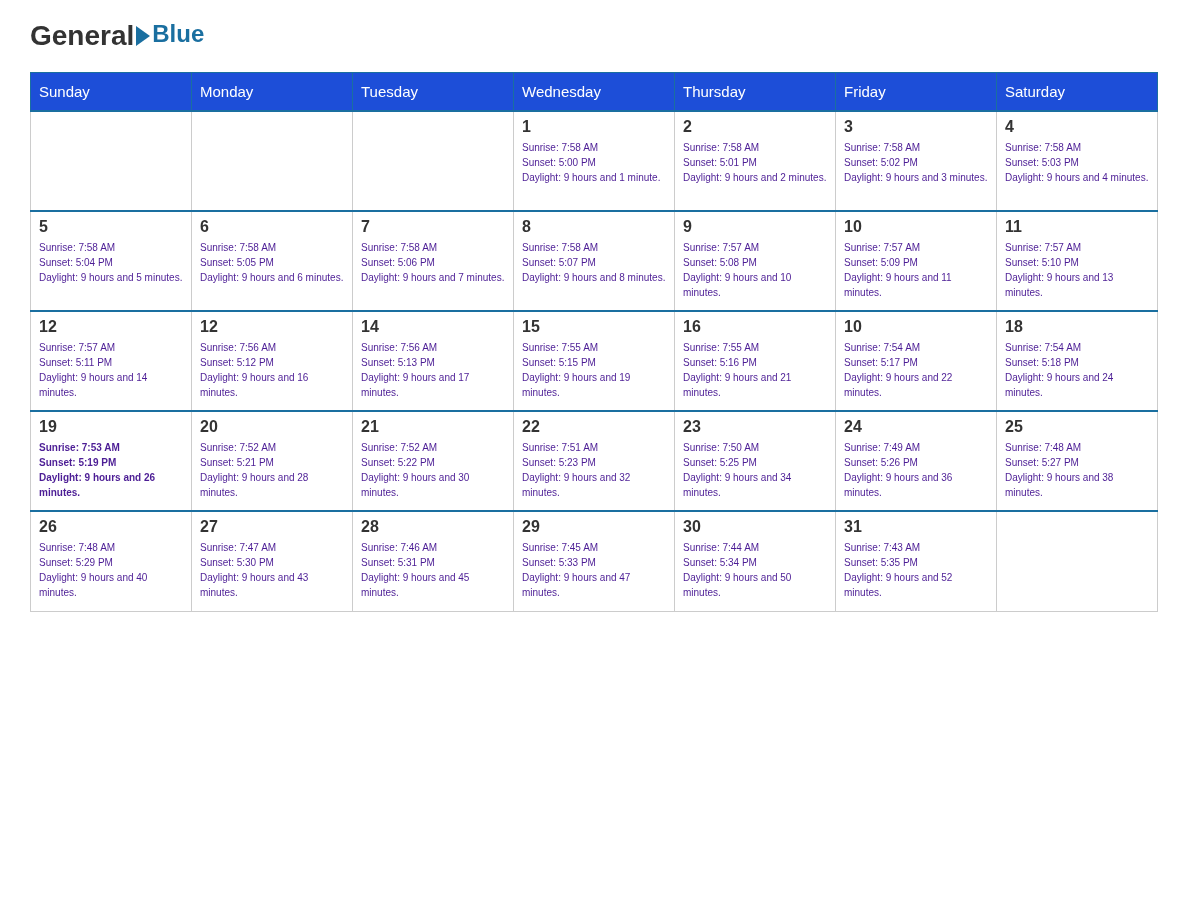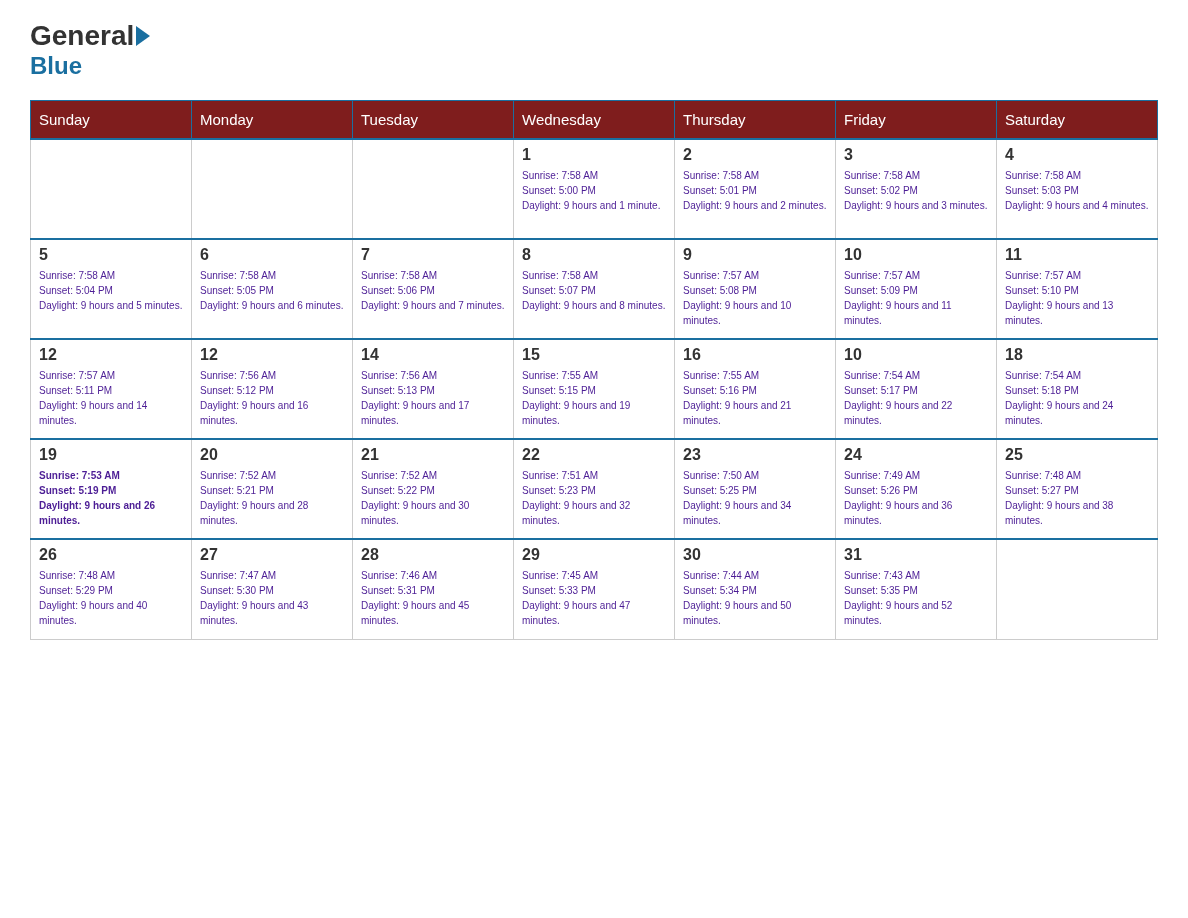--- a/index.html
+++ b/index.html
@@ -12,21 +12,21 @@
       padding: 20px 30px;
     }
     .header {
       display: flex;
       justify-content: space-between;
       align-items: flex-start;
       margin-bottom: 20px;
     }
     .logo {
       display: flex;
-      flex-direction: column;
+      flex-direction: row;
       align-items: flex-start;
     }
     .logo-text {
       display: flex;
       align-items: center;
       font-size: 28px;
       font-weight: bold;
       color: #333;
     }
     .logo-general {
@@ -59,21 +59,21 @@
     .location {
       font-size: 20px;
       color: #333;
       margin-top: 5px;
     }
     .calendar {
       width: 100%;
       border-collapse: collapse;
     }
     .calendar th {
-      background-color: #7f1d1d;
+      background-color: #1d4ed8;
       color: #fff;
       padding: 10px 8px;
       text-align: left;
       font-size: 15px;
       font-weight: normal;
       border: 1px solid #1a6fa0;
     }
     .calendar td {
       border: 1px solid #ccc;
       vertical-align: top;

